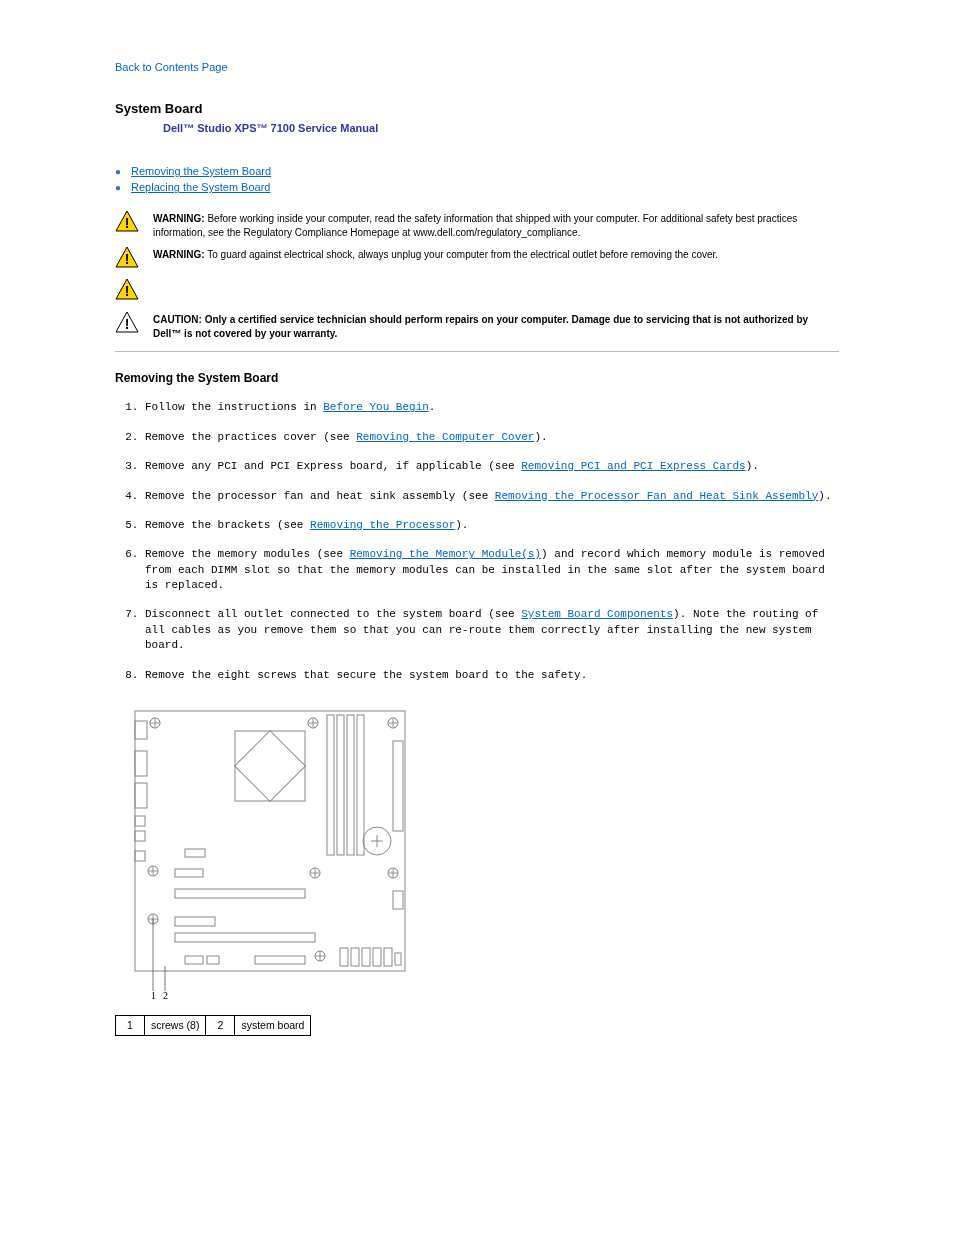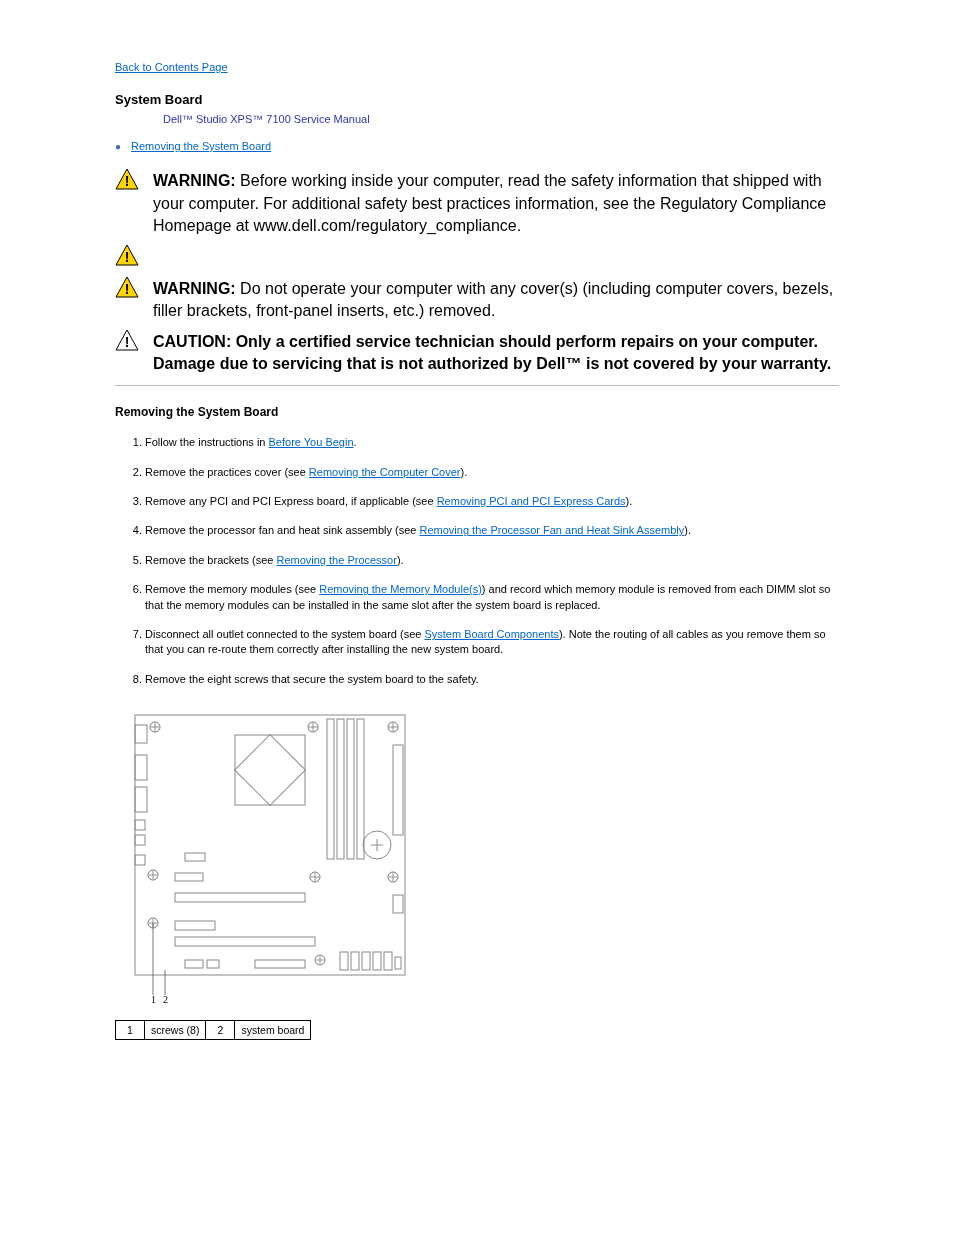--- a/index.html
+++ b/index.html
@@ -6,35 +6,34 @@
     font-family: Verdana, Arial, sans-serif;
     font-size: 11px;
     color: #000;
     margin: 0;
     padding: 60px 115px 0 115px;
     line-height: 1.4;
     background: #fff;
   }
   .breadcrumb {
     color: #0066cc;
-    text-decoration: underline;
-    margin-bottom: 16px;
+    margin-bottom: 25px;
     display: block;
   }
   h2.section-title {
     font-size: 13px;
     font-weight: bold;
     margin: 0 0 2px 0;
     padding: 0;
   }
   .manual-name {
     color: #3333aa;
-    font-weight: normal;
+    font-weight: bold;
     font-size: 11px;
-    margin-bottom: 12px;
+    margin-bottom: 28px;
     padding-left: 48px;
   }
   .toc {
     margin: 6px 0 14px 0;
     padding: 0;
     list-style: none;
   }
   .toc li {
     margin: 1px 0;
   }
@@ -52,39 +51,40 @@
   .alert {
     display: flex;
     align-items: flex-start;
     margin: 6px 0;
   }
   .alert .tri {
     flex: 0 0 28px;
     margin-right: 10px;
   }
   .alert .text {
-    font-size: 16px;
+    font-size: 10px;
     line-height: 1.4;
     padding-top: 2px;
   }
   .alert .text b { font-weight: bold; }
   hr.sep {
     border: none;
     border-top: 1px solid #bbb;
     margin: 10px 0 18px 0;
   }
   h3.sub-title {
     font-size: 12px;
     font-weight: bold;
     margin: 16px 0 10px 0;
   }
   ol.steps {
     margin: 0 0 10px 30px;
     padding: 0;
     font-size: 11px;
+    font-family: Liberation Mono, monospace;
   }
   ol.steps li {
     margin: 14px 0;
     line-height: 1.4;
   }
   a.link { color: #0066cc; text-decoration: underline; }
   .board-fig {
     margin: 18px 0 10px 0;
   }
   .parts-table {
@@ -101,49 +101,50 @@
 </head>
 <body>
 
 <a class="breadcrumb">Back to Contents Page</a>
 
 <h2 class="section-title">System Board</h2>
 <div class="manual-name">Dell™ Studio XPS™ 7100 Service Manual</div>
 
 <ul class="toc">
   <li><a>Removing the System Board</a></li>
+  <li><a>Replacing the System Board</a></li>
 </ul>
 
 <div class="alert">
   <span class="tri">
     <svg width="24" height="22" viewBox="0 0 24 22">
         <polygon points="12,1 23,21 1,21" fill="#ffd400" stroke="#000" stroke-width="1"></polygon>
         <text x="12" y="18" text-anchor="middle" font-size="14" font-family="Arial" font-weight="bold">!</text>
       </svg>
   </span>
   <span class="text"><b>WARNING:</b> <span>Before working inside your computer, read the safety information that shipped with your computer. For additional safety best practices information, see the Regulatory Compliance Homepage at www.dell.com/regulatory_compliance.</span></span>
 </div>
 
 <div class="alert">
   <span class="tri">
     <svg width="24" height="22" viewBox="0 0 24 22">
         <polygon points="12,1 23,21 1,21" fill="#ffd400" stroke="#000" stroke-width="1"></polygon>
         <text x="12" y="18" text-anchor="middle" font-size="14" font-family="Arial" font-weight="bold">!</text>
       </svg>
   </span>
+  <span class="text"><b>WARNING:</b> <span>To guard against electrical shock, always unplug your computer from the electrical outlet before removing the cover.</span></span>
 </div>
 
 <div class="alert">
   <span class="tri">
     <svg width="24" height="22" viewBox="0 0 24 22">
         <polygon points="12,1 23,21 1,21" fill="#ffd400" stroke="#000" stroke-width="1"></polygon>
         <text x="12" y="18" text-anchor="middle" font-size="14" font-family="Arial" font-weight="bold">!</text>
       </svg>
   </span>
-  <span class="text"><b>WARNING:</b> <span>Do not operate your computer with any cover(s) (including computer covers, bezels, filler brackets, front-panel inserts, etc.) removed.</span></span>
 </div>
 
 <div class="alert">
   <span class="tri">
     <svg width="24" height="22" viewBox="0 0 24 22">
         <polygon points="12,1 23,21 1,21" fill="#fff" stroke="#000" stroke-width="1"></polygon>
         <text x="12" y="18" text-anchor="middle" font-size="14" font-family="Arial" font-weight="bold">!</text>
       </svg>
   </span>
   <span class="text"><b>CAUTION:</b> <b>Only a certified service technician should perform repairs on your computer. Damage due to servicing that is not authorized by Dell™ is not covered by your warranty.</b></span>

